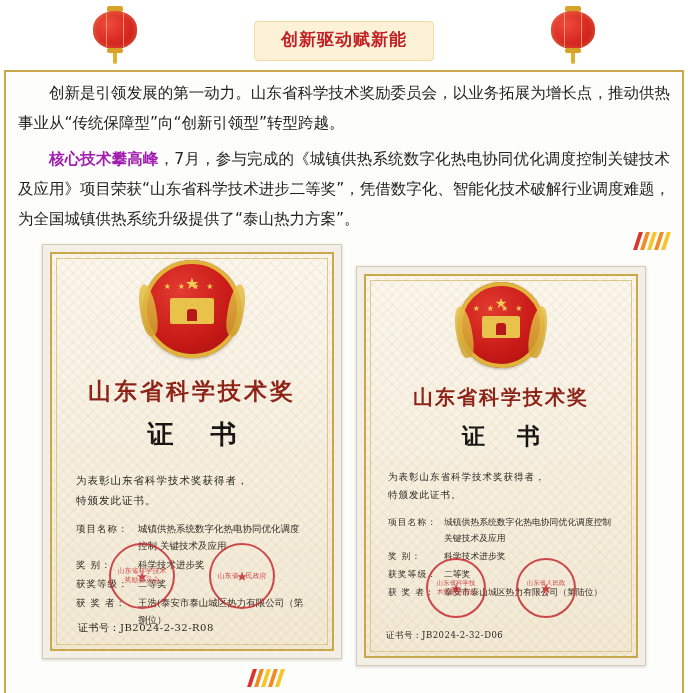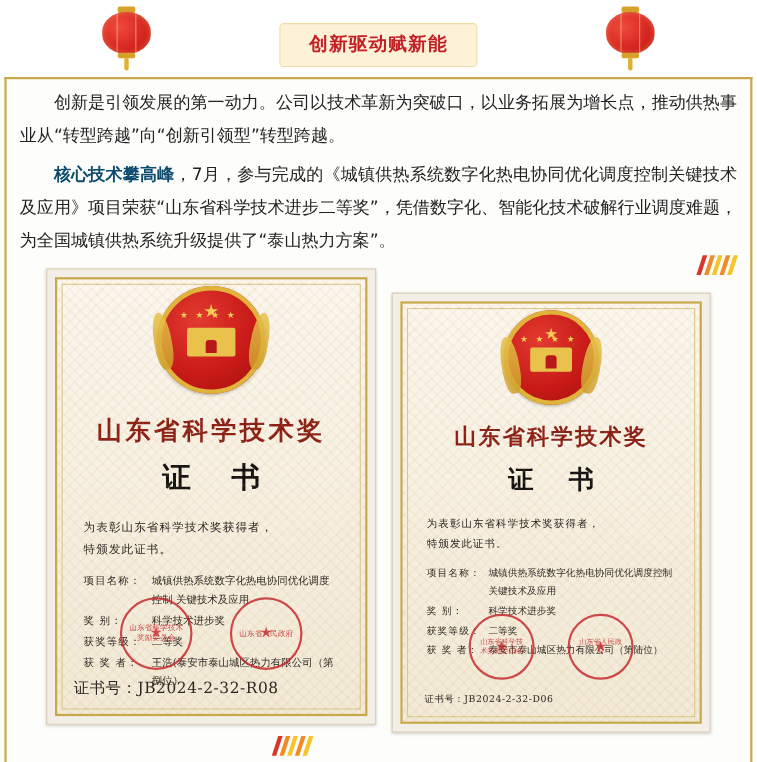--- a/index.html
+++ b/index.html
@@ -119,21 +119,21 @@
     font-size: 15.5px;
     line-height: 30px;
     color: #222222;
     text-align: justify;
     text-indent: 2em;
     margin: 0 0 2px 0;
     font-family: "DejaVu Sans", "Liberation Sans", sans-serif;
   }
   .para.second { margin-top: 6px; }
   .hl {
-    color: #0c4a6e;
+    color: #a21caf;
     font-weight: bold;
   }
 
   
   .certs {
     position: relative;
     margin-top: 10px;
     display: flex;
     justify-content: center;
     align-items: flex-start;
@@ -362,24 +362,24 @@
     color: #c4262b;
   }
   .seal .seal-text {
     position: relative;
     z-index: 2;
     padding: 0 6px;
   }
 
   .cert-no {
     position: absolute;
-    left: 15px;
+    left: 26px;
     bottom: 14px;
     font-family: "DejaVu Serif", "Liberation Serif", serif;
-    font-size: 14px;
+    font-size: 10px;
     color: #2b2620;
     letter-spacing: .5px;
   }
   .cert.small .cert-no { left: 20px; font-size: 8.5px; }
 
   
   .stripes {
     position: absolute;
     display: flex;
     gap: 3px;
@@ -435,21 +435,21 @@
     <div class="header-title-box">
       <div class="line">创新驱动赋新能</div>
     </div>
   </div>
 
   <div class="top-rule"></div>
   <div class="side-rule left"></div>
   <div class="side-rule right"></div>
 
   <div class="content">
-    <p class="para">创新是引领发展的第一动力。公司以技术革新为突破口，以业务拓展为增长点，推动供热事业从“转型跨越”向“创新引领型”转型跨越。</p>
+    <p class="para">创新是引领发展的第一动力。山东省科学技术奖励委员会，以业务拓展为增长点，推动供热事业从“传统保障型”向“创新引领型”转型跨越。</p>
     <p class="para second"><span class="hl">核心技术攀高峰</span><span>，7月，参与完成的《城镇供热系统数字化热电协同优化调度控制关键技术及应用》项目荣获“山东省科学技术进步二等奖”，凭借数字化、智能化技术破解行业调度难题，为全国城镇供热系统升级提供了“泰山热力方案”。</span></p>
   </div>
 
   <div class="certs">
 
     <div class="cert large">
       <div class="cert-inner">
         <div class="guilloche"></div>
 
         <div class="emblem">

